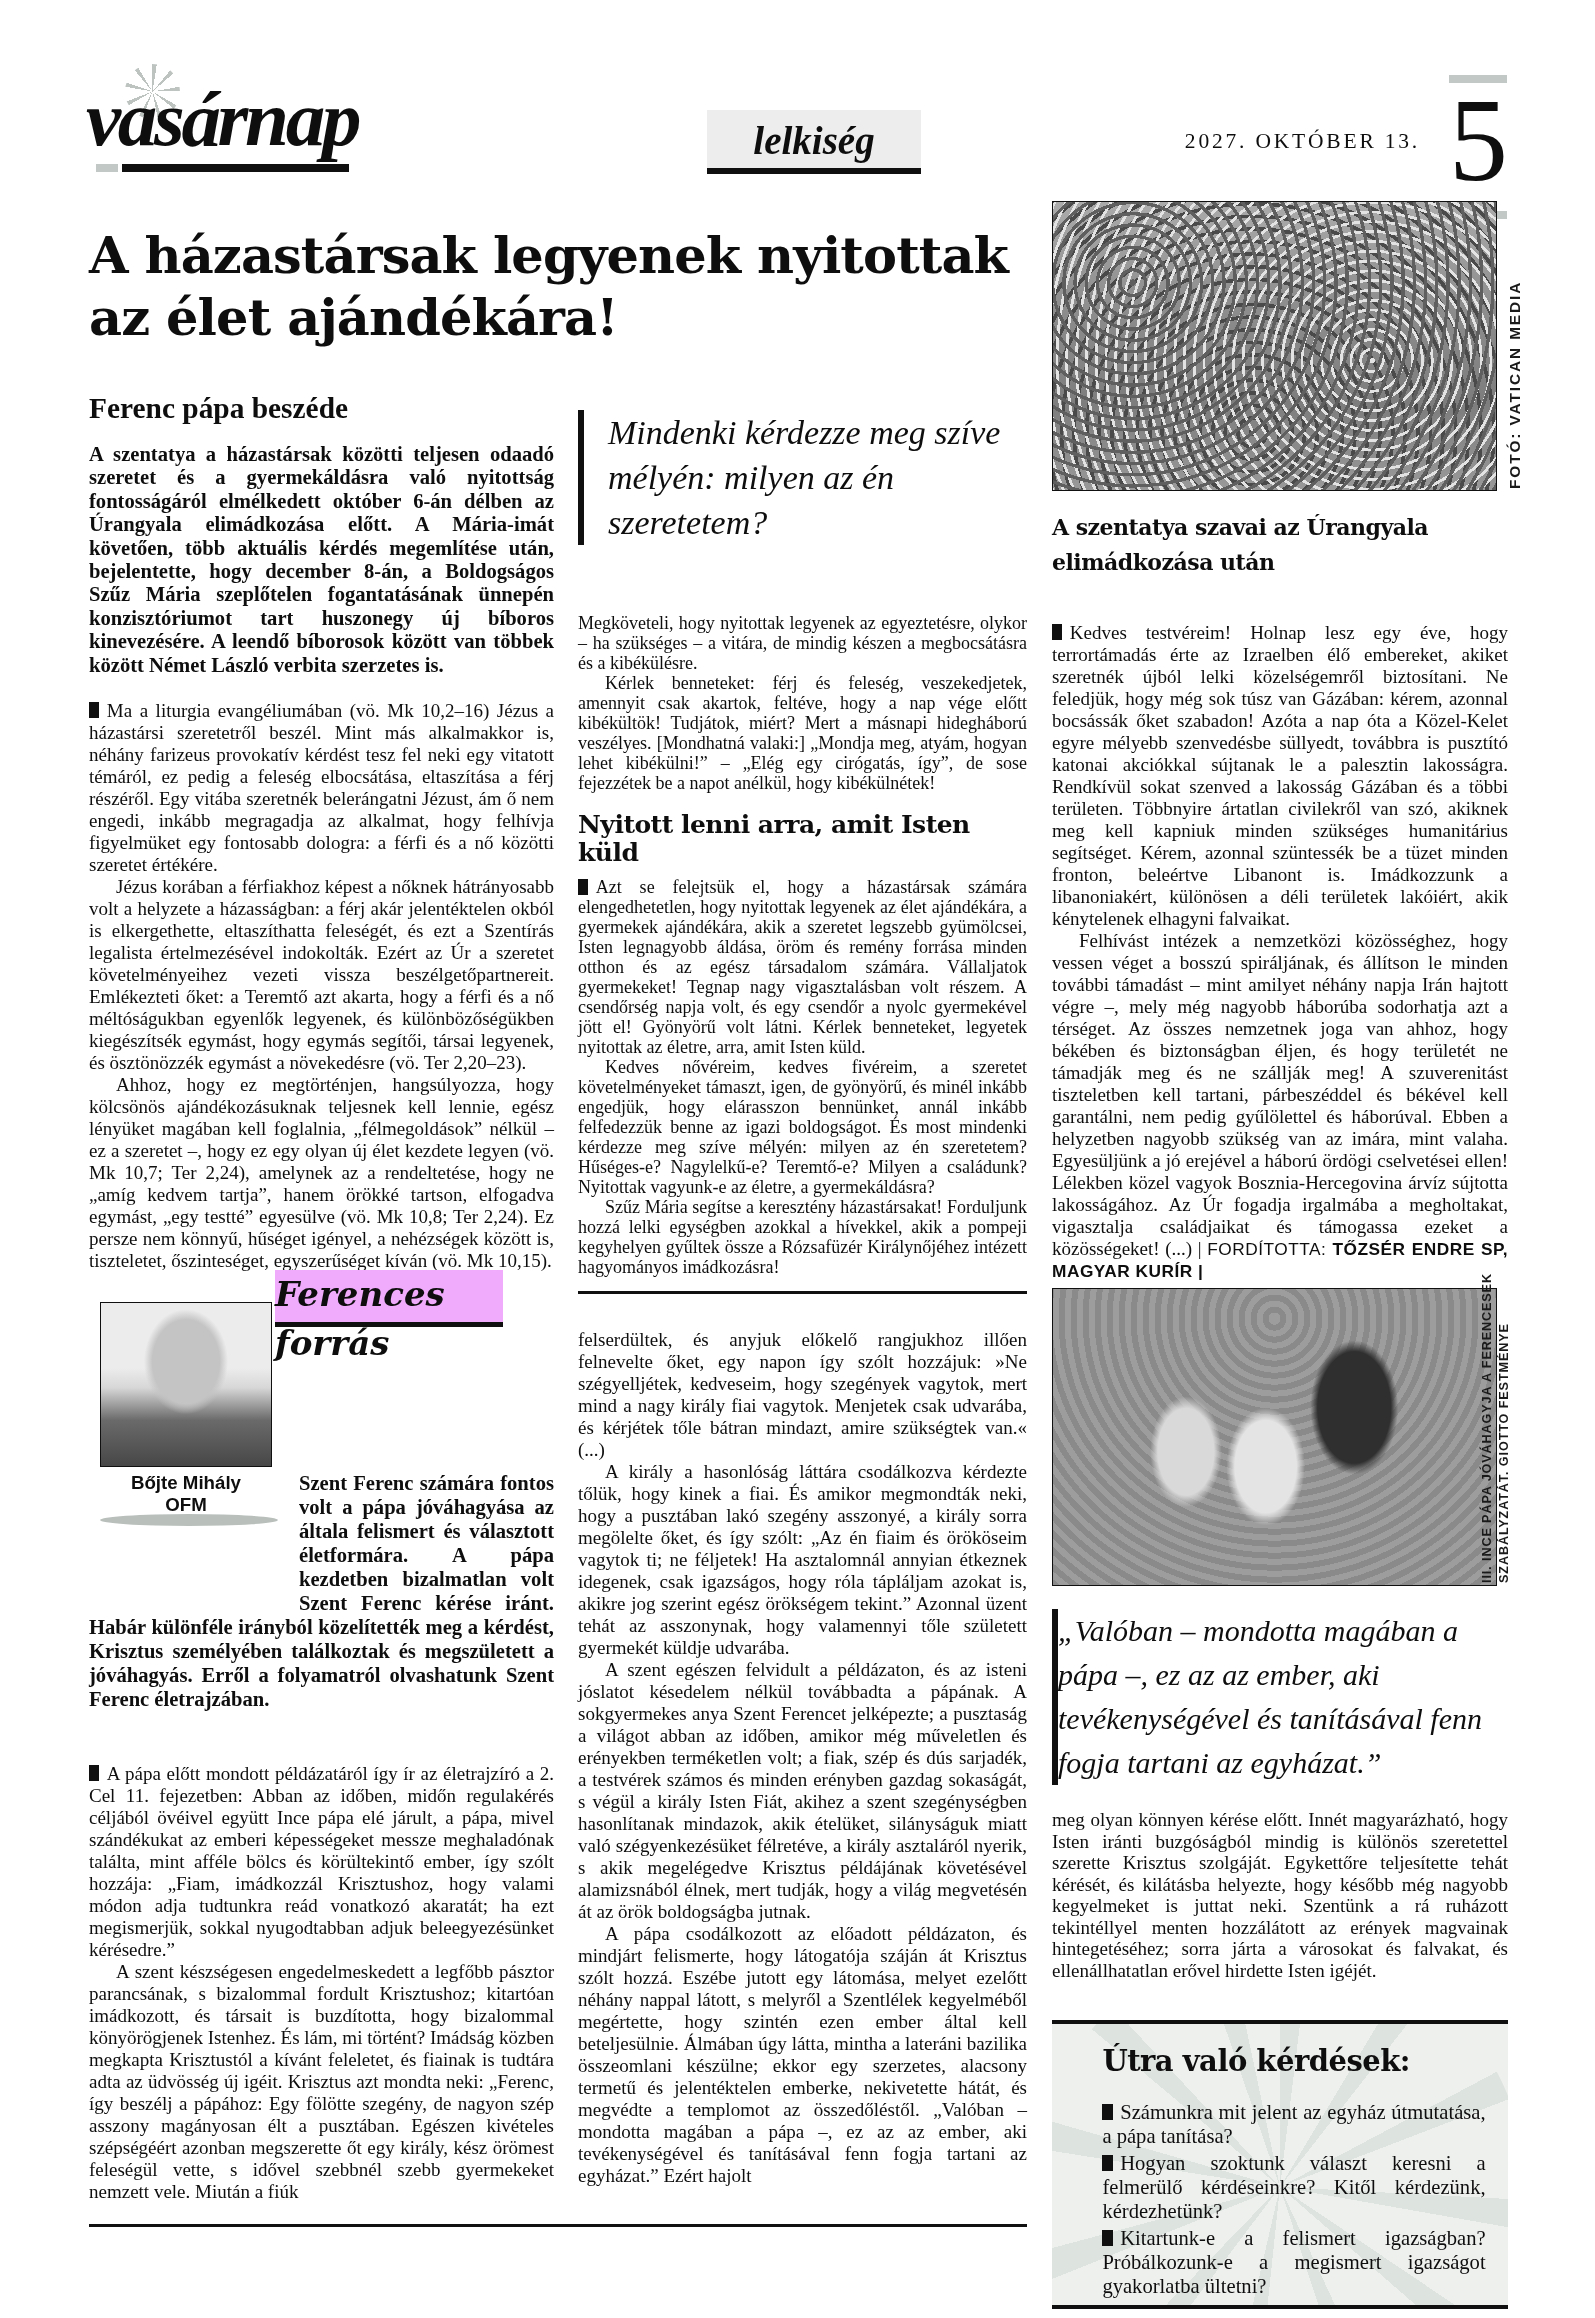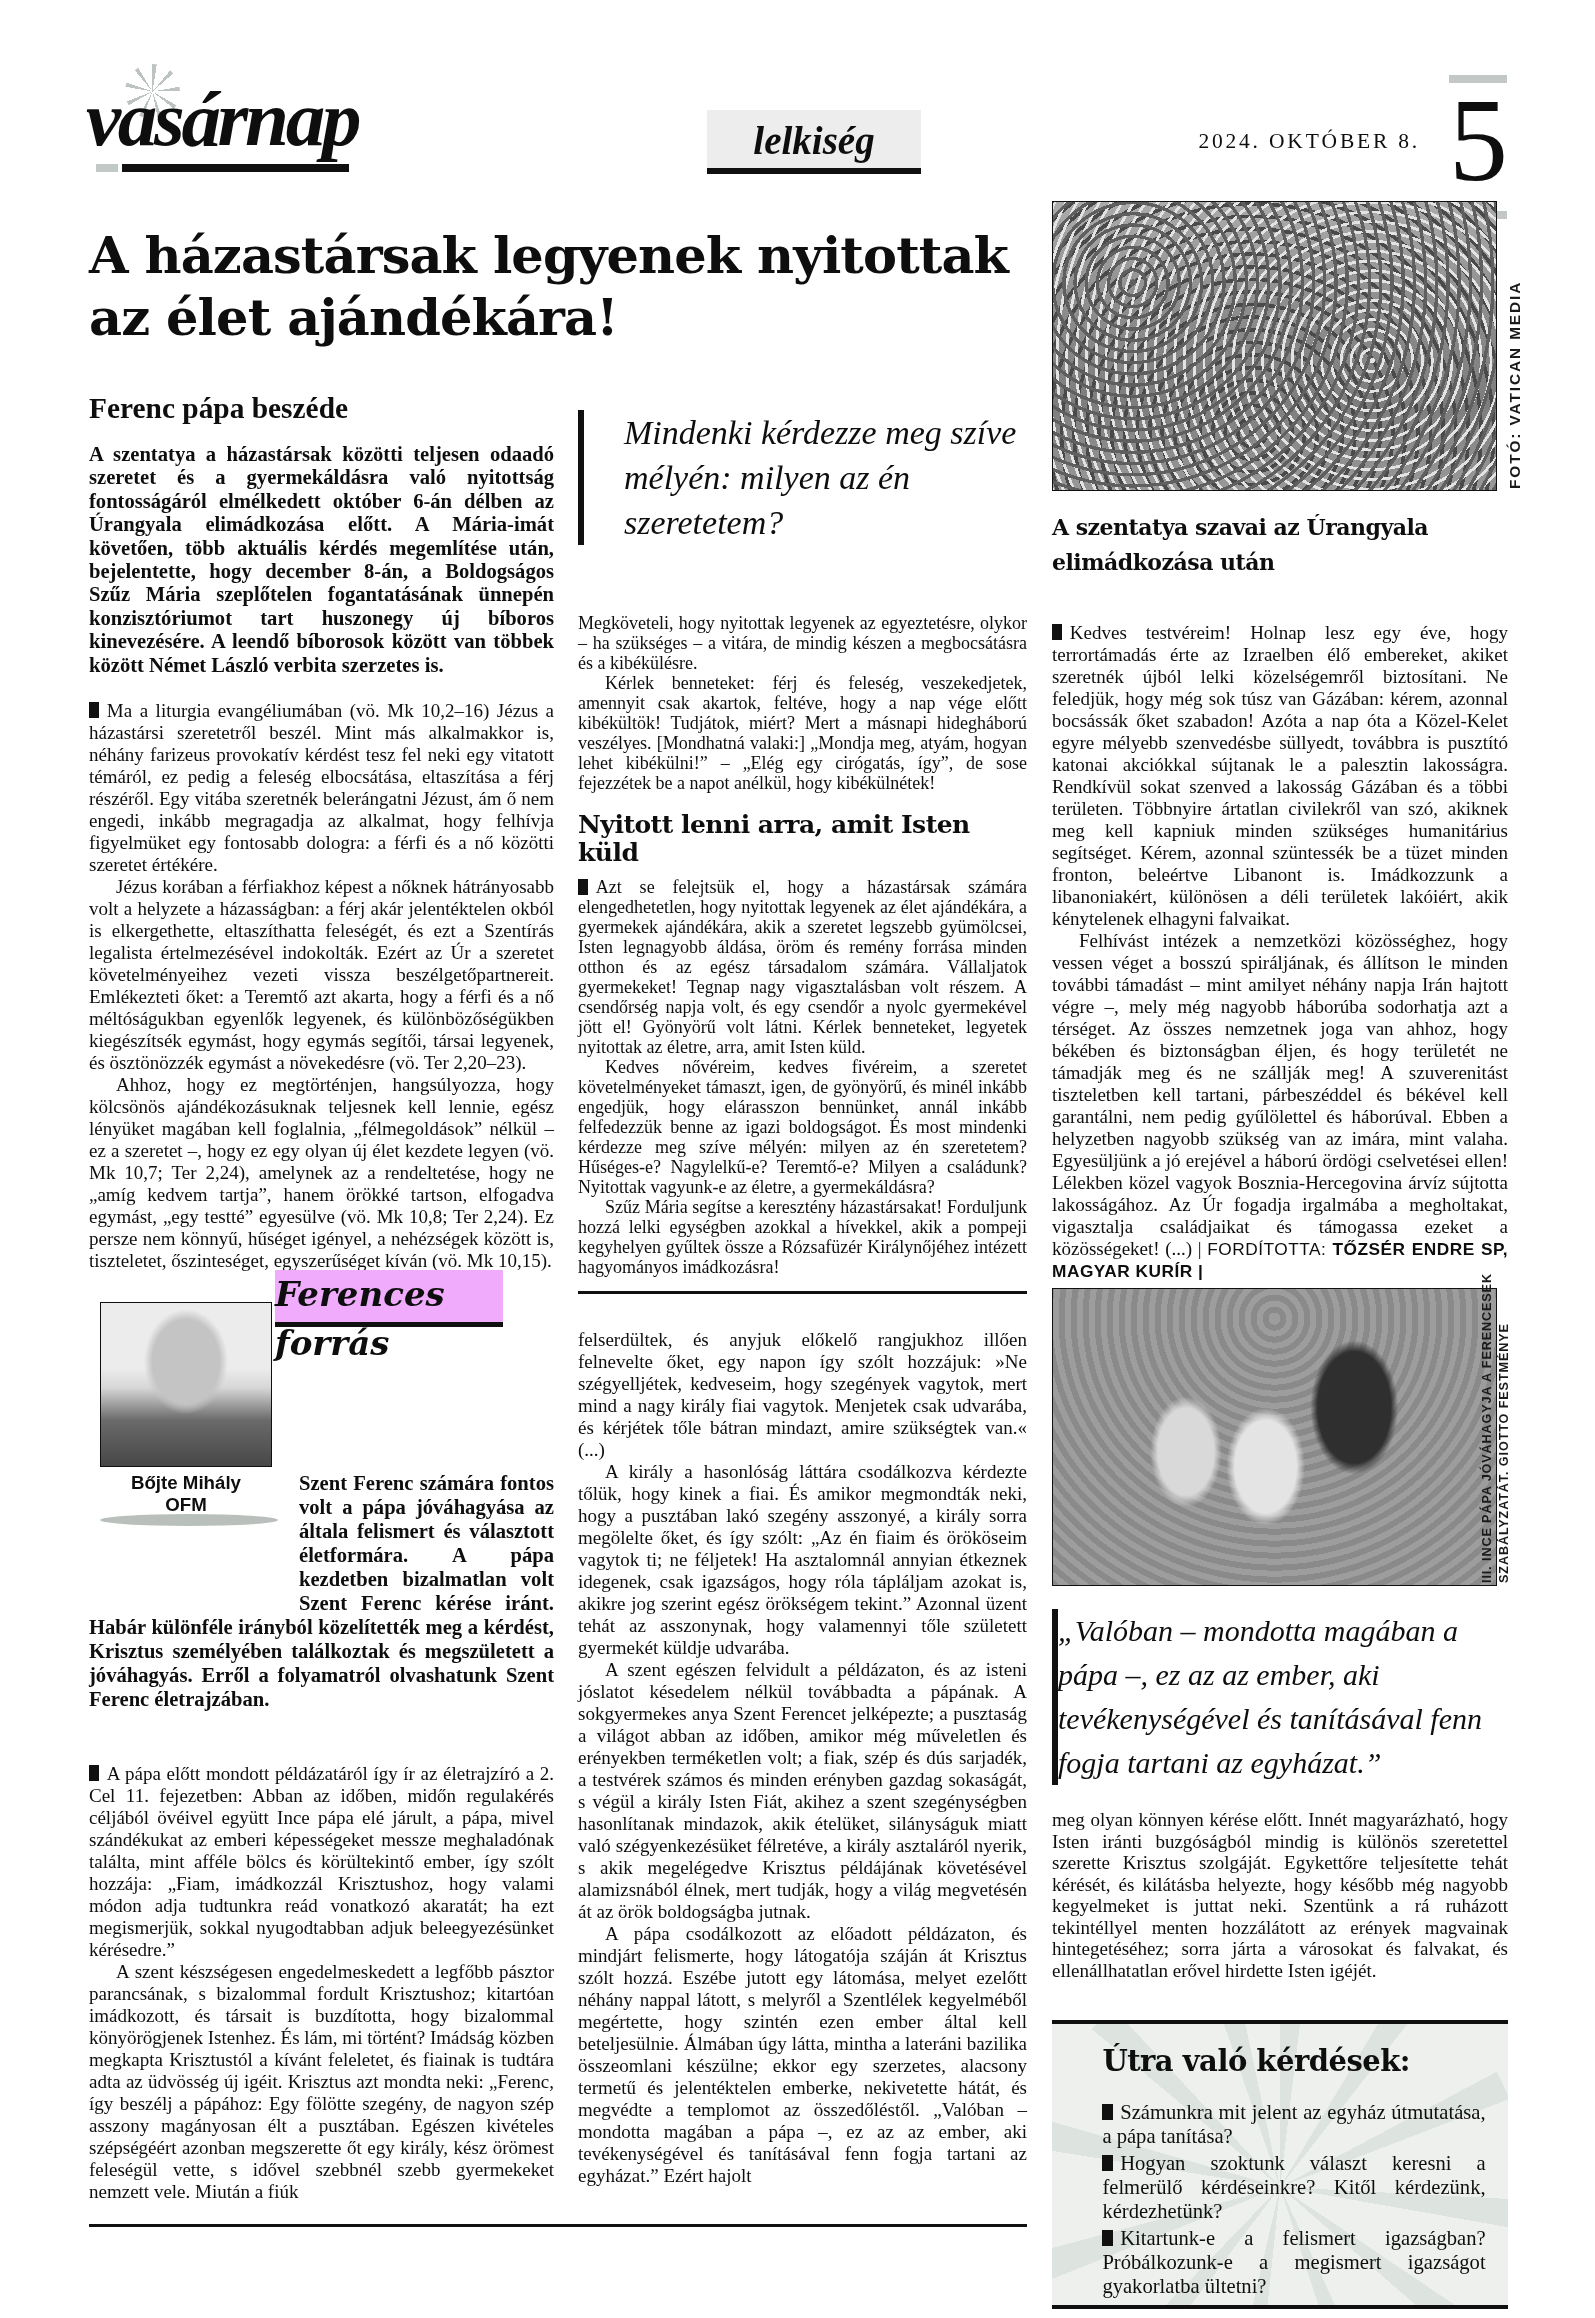--- a/index.html
+++ b/index.html
@@ -31,21 +31,21 @@
   p{margin:0;}
   .indent{text-indent:27px;}
   .pmark{display:inline-block;width:10.3px;height:16px;background:#101010;margin-right:7.5px;
          vertical-align:-1.4px;}
   .headline{position:absolute;left:89px;top:224px;width:958px;font-weight:800;
             font-family:"DejaVu Serif",serif;font-size:51px;line-height:62px;letter-spacing:-0.9px;}
   .standfirst{position:absolute;left:89px;top:392px;font-weight:700;font-size:29.4px;}
   .lead{position:absolute;left:89px;top:443px;width:465px;font-weight:700;
         font-size:20.6px;line-height:23.4px;text-align:justify;}
   .pullquote-top{position:absolute;left:578px;top:410px;width:449px;border-left:6px solid #101010;
-                 padding-left:40px;font-style:italic;font-size:34px;line-height:45px;text-align:left;}
+                 padding-left:24px;font-style:italic;font-size:34px;line-height:45px;text-align:left;}
   .subhead2{font-weight:700;font-size:25px;line-height:28px;text-align:left;margin:18px 0 10.3px 0;
             font-family:"DejaVu Serif",serif;letter-spacing:-0.5px;}
   .h-rule{position:absolute;background:#101010;height:2.8px;}
   
   .crowd-photo{position:absolute;left:1052px;top:201px;width:445px;height:290px;
     border:1.9px solid #101010;box-sizing:border-box;
     background:
       repeating-radial-gradient(circle at 18% 28%,#5f5f5f 0 3.3px,transparent 3.3px 11.2px),
       repeating-radial-gradient(circle at 72% 55%,#e3e3e3 0 2.8px,transparent 2.8px 9.8px),
       repeating-radial-gradient(circle at 45% 80%,#4a4a4a 0 3.7px,transparent 3.7px 12.6px),
@@ -103,21 +103,21 @@
 <div class="page">
 
   <div class="wheat"></div>
   <div class="masthead">vasárnap</div>
   <div class="mast-bar"></div>
   <div class="mast-bar-gray"></div>
   <div class="section-box">
     <span class="lbl">lelkiség</span>
     <span class="bar"></span>
   </div>
-  <div class="date">2024. OKTÓBER 8.</div>
+  <div class="date">2027. OKTÓBER 13.</div>
   <div class="pn-bar top"></div>
   <div class="pageno">
     <span class="n">5</span>
   </div>
   <div class="pn-bar bot"></div>
 
   <div class="headline">
     <div>A házastársak legyenek nyitottak</div>
     <div>az élet ajándékára!</div>
   </div>

